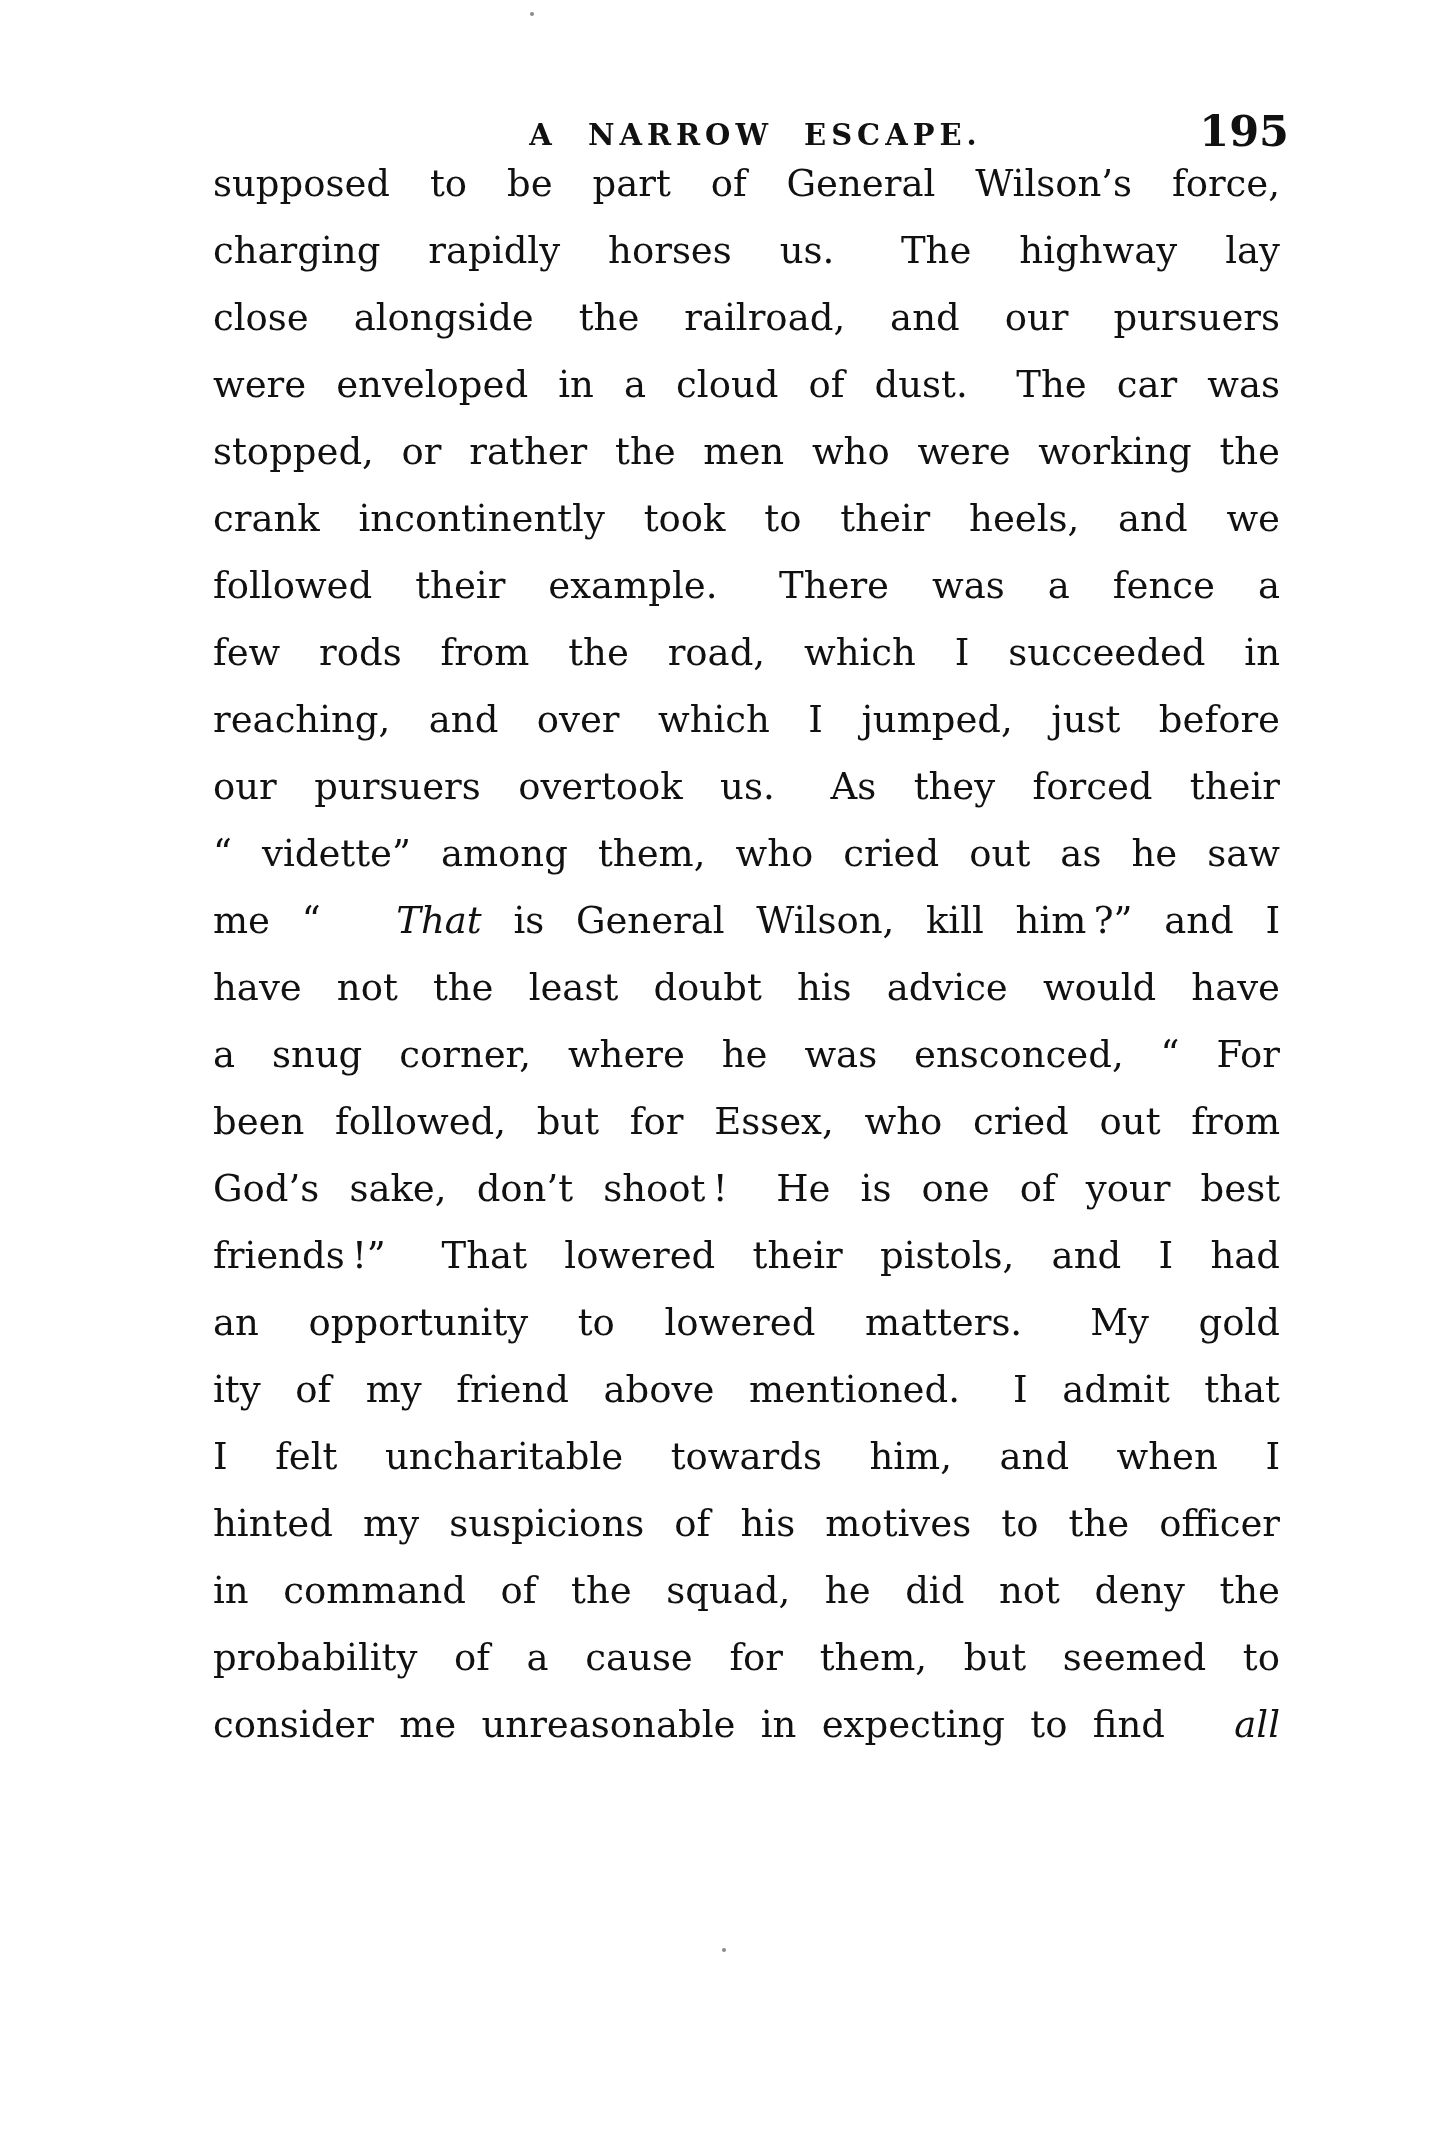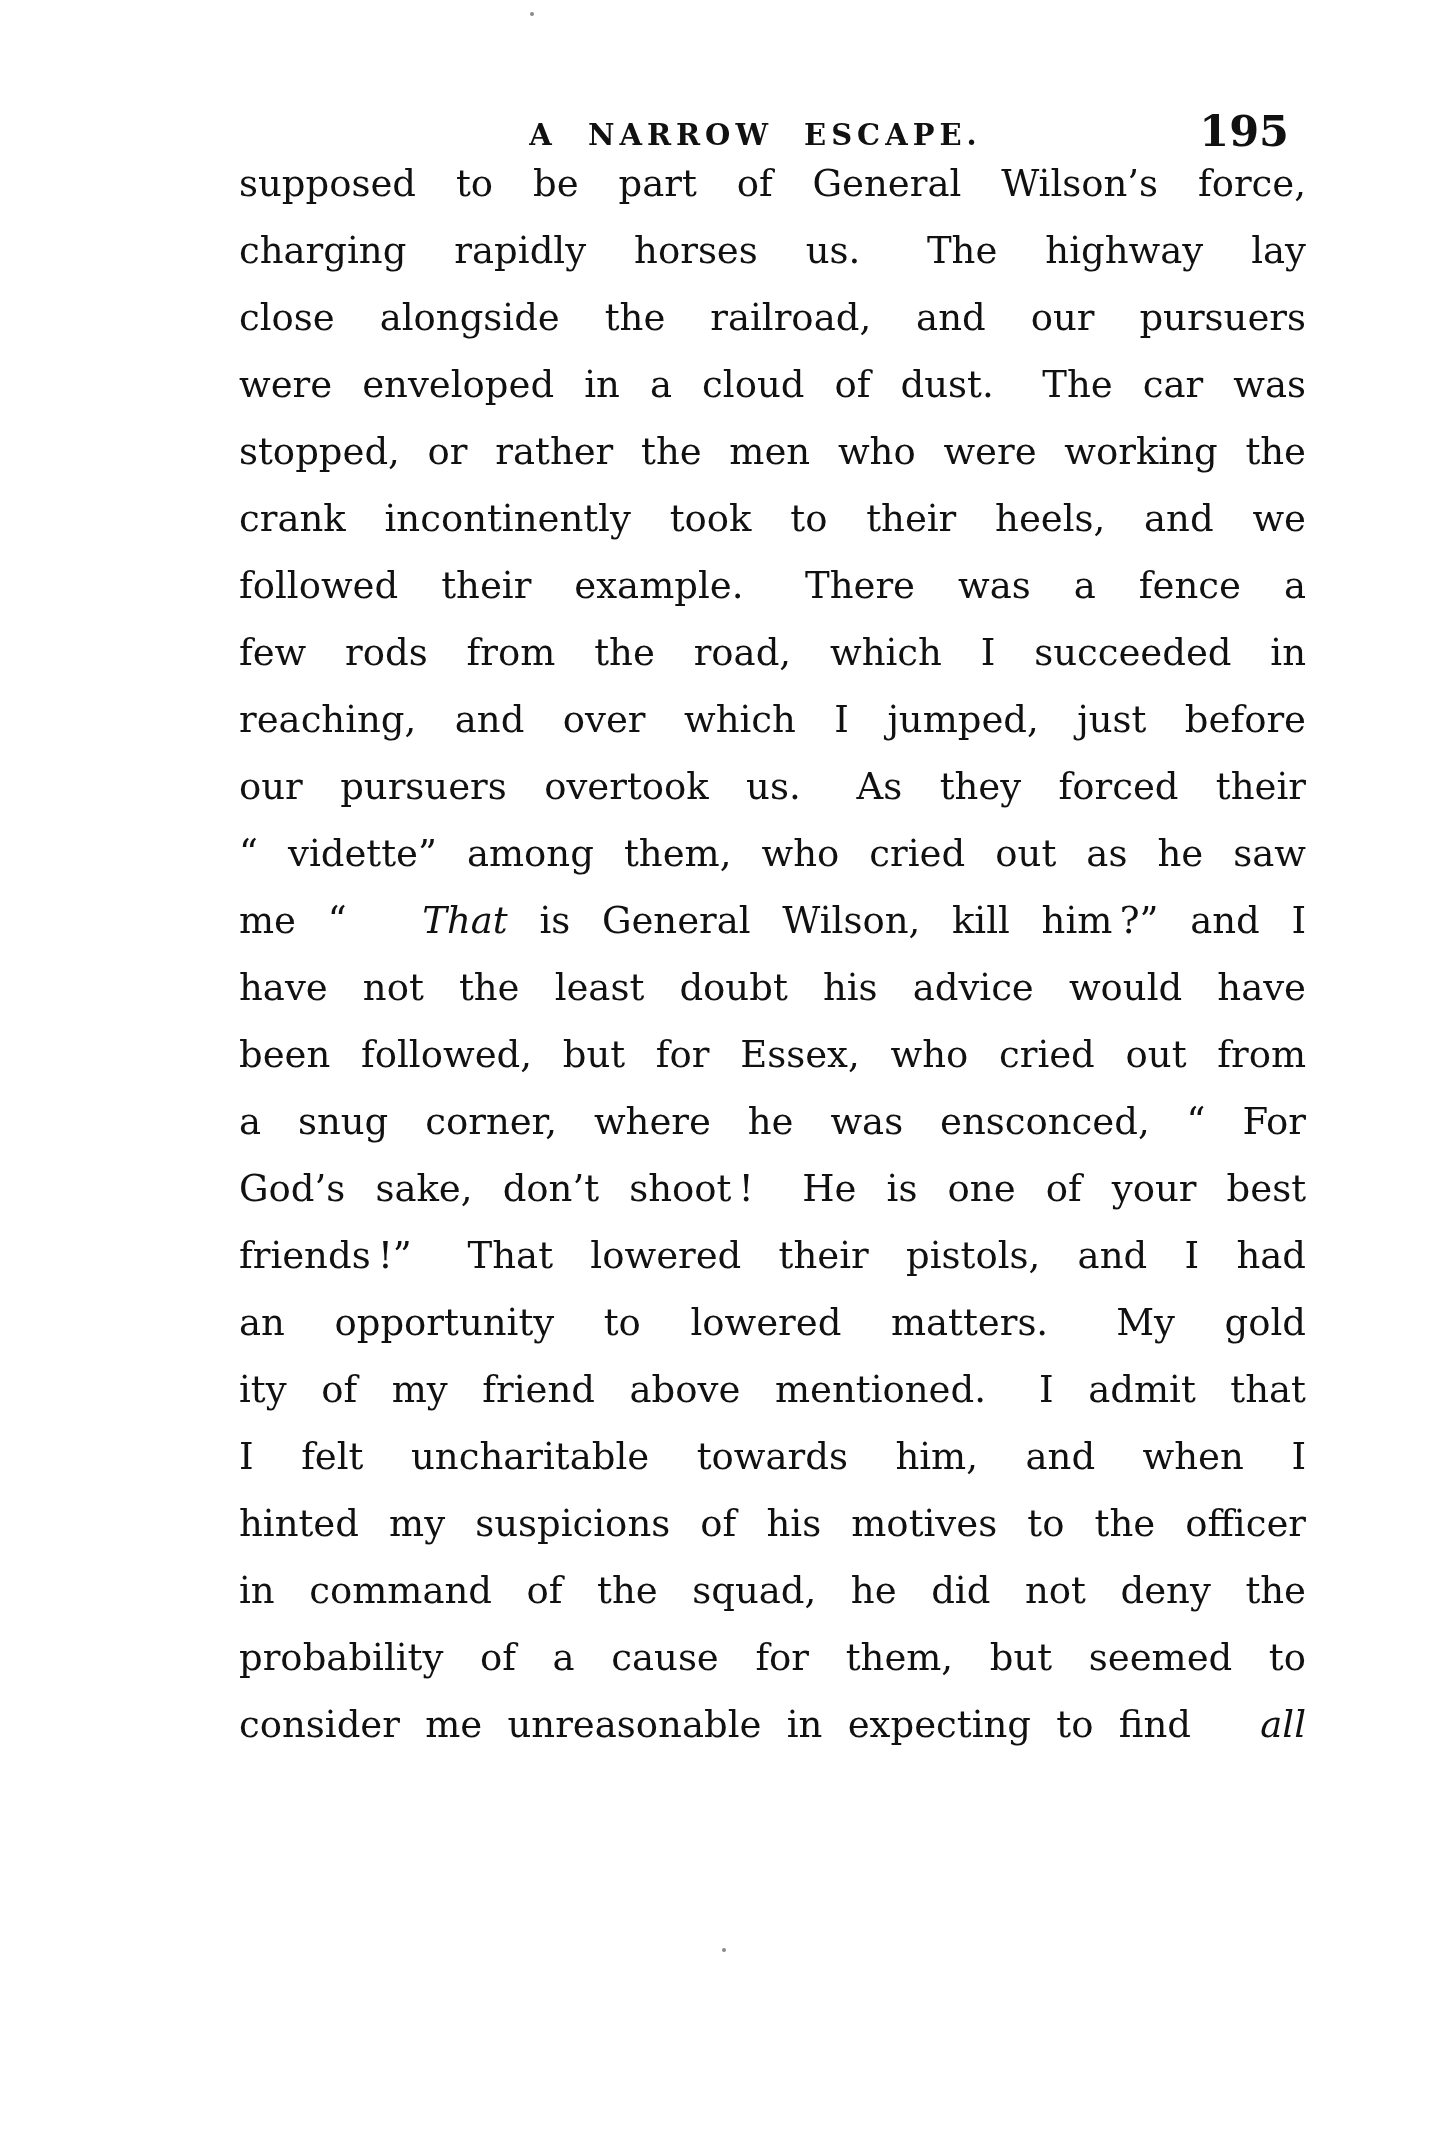--- a/index.html
+++ b/index.html
@@ -25,21 +25,21 @@
     word-spacing:16px;
     white-space:nowrap;
   }
   .page-number{
     position:absolute;left:222px;top:58px;width:1067px;
     text-align:right;
     font-size:43px;
     font-weight:700;
   }
   .text-block{
-    position:absolute;left:239px;top:150px;width:1067px;
+    position:absolute;left:213px;top:150px;width:1067px;
   }
   .line{
     height:67px;
     line-height:67px;
     overflow:hidden;
     text-align:justify;
     font-size:37px;
     white-space:normal;
   }
   
@@ -65,22 +65,22 @@
       <div class="line"><span>were enveloped in a cloud of dust.  The car was</span></div>
       <div class="line"><span>stopped, or rather the men who were working the</span></div>
       <div class="line"><span>crank incontinently took to their heels, and we</span></div>
       <div class="line"><span>followed their example.  There was a fence a</span></div>
       <div class="line"><span>few rods from the road, which I succeeded in</span></div>
       <div class="line"><span>reaching, and over which I jumped, just before</span></div>
       <div class="line"><span>our pursuers overtook us.  As they forced their</span></div>
       <div class="line"><span>“ vidette” among them, who cried out as he saw</span></div>
       <div class="line"><span>me “ </span><em>That</em><span> is General Wilson, kill him ?” and I</span></div>
       <div class="line"><span>have not the least doubt his advice would have</span></div>
+      <div class="line"><span>a snug corner, where he was ensconced, “ For</span></div>
       <div class="line"><span>been followed, but for Essex, who cried out from</span></div>
-      <div class="line"><span>a snug corner, where he was ensconced, “ For</span></div>
       <div class="line"><span>God’s sake, don’t shoot !  He is one of your best</span></div>
       <div class="line"><span>friends !”  That lowered their pistols, and I had</span></div>
       <div class="line"><span>an opportunity to lowered matters.  My gold</span></div>
       <div class="line"><span>ity of my friend above mentioned.  I admit that</span></div>
       <div class="line"><span>I felt uncharitable towards him, and when I</span></div>
       <div class="line"><span>hinted my suspicions of his motives to the officer</span></div>
       <div class="line"><span>in command of the squad, he did not deny the</span></div>
       <div class="line"><span>probability of a cause for them, but seemed to</span></div>
       <div class="line"><span>consider me unreasonable in expecting to find </span><em>all</em></div>
     </div>

